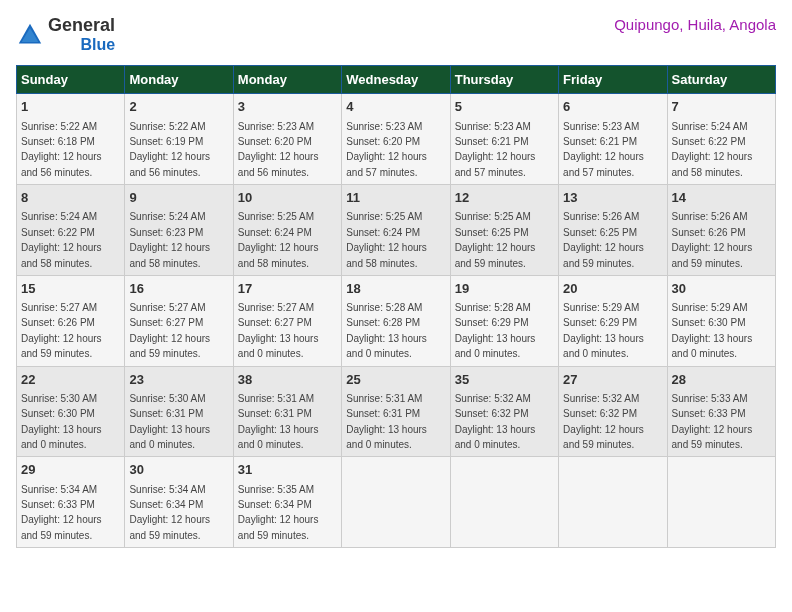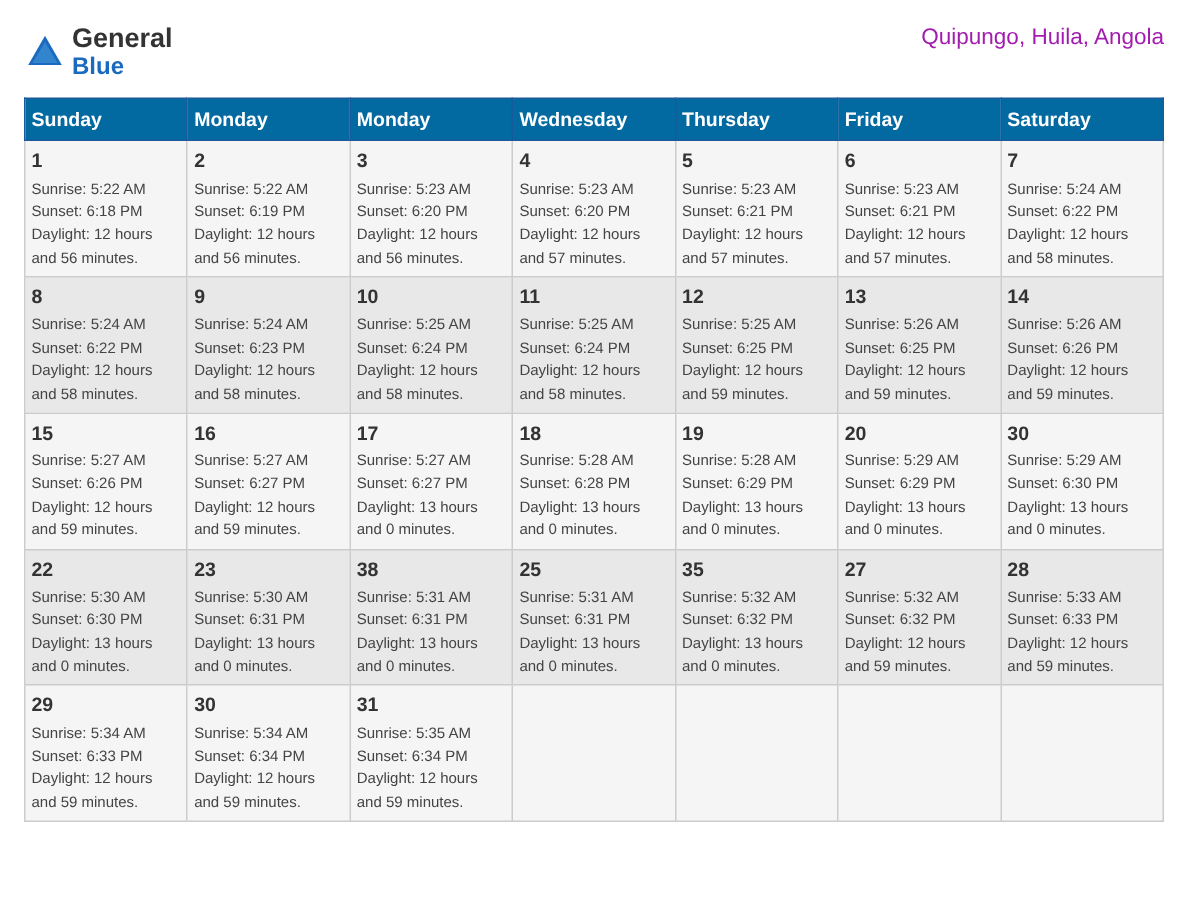--- a/index.html
+++ b/index.html
@@ -13,20 +13,21 @@
     .header {
       display: flex;
       justify-content: space-between;
       align-items: flex-start;
       margin-bottom: 12px;
     }
     .logo {
       display: flex;
       align-items: center;
       gap: 4px;
+      text-align: right;
     }
     .logo-text {
       display: flex;
       flex-direction: column;
       line-height: 1.1;
     }
     .logo-general {
       font-size: 18px;
       font-weight: bold;
       color: #333;
@@ -52,21 +53,21 @@
       font-size: 15px;
       font-weight: normal;
       color: #a21caf;
     }
     table {
       width: 100%;
       border-collapse: collapse;
       font-size: 11px;
     }
     thead tr {
-      background-color: #0369a1;
+      background-color: #14532d;
       color: #fff;
     }
     thead th {
       padding: 6px 4px;
       text-align: left;
       font-size: 13px;
       font-weight: bold;
       border: 1px solid #1a5a9a;
     }
     tbody tr {

